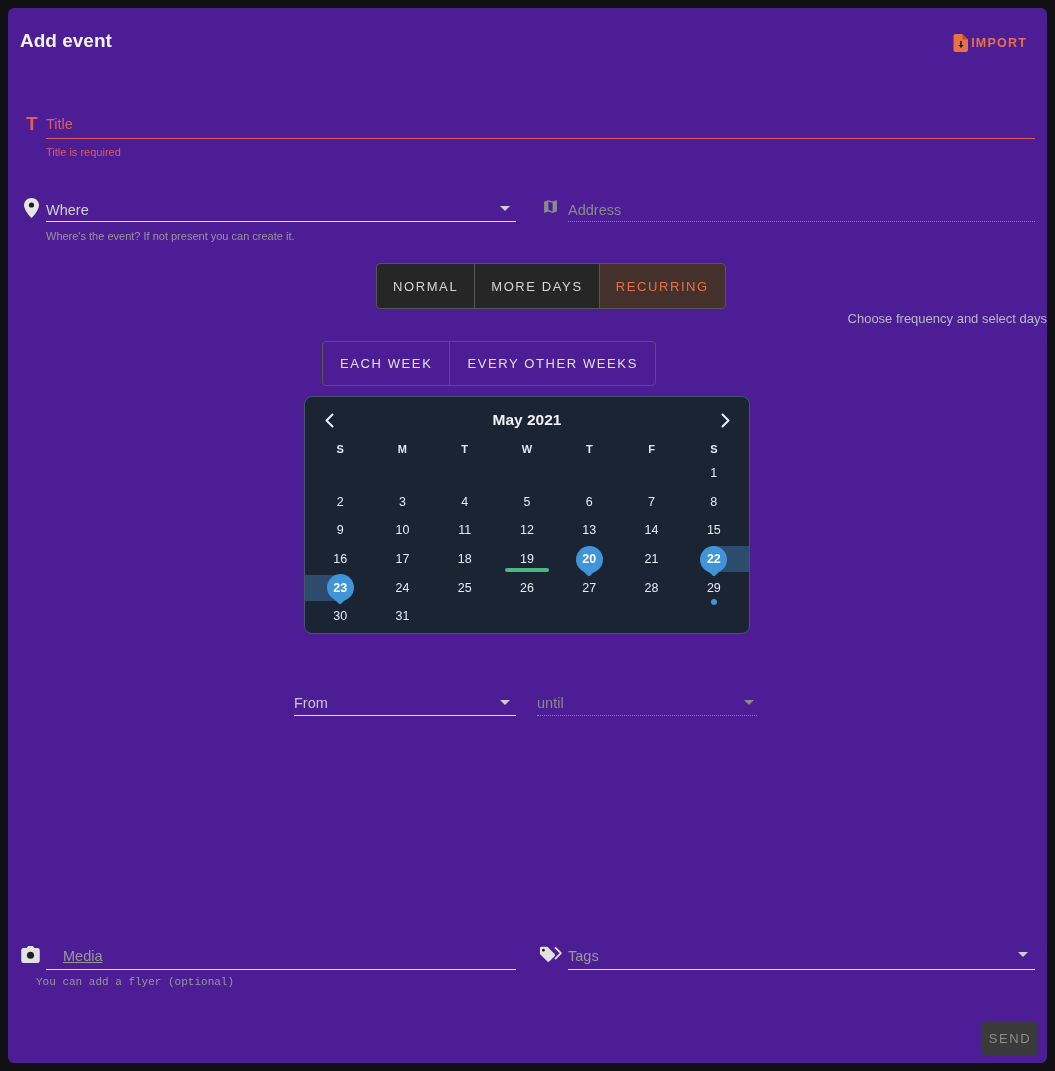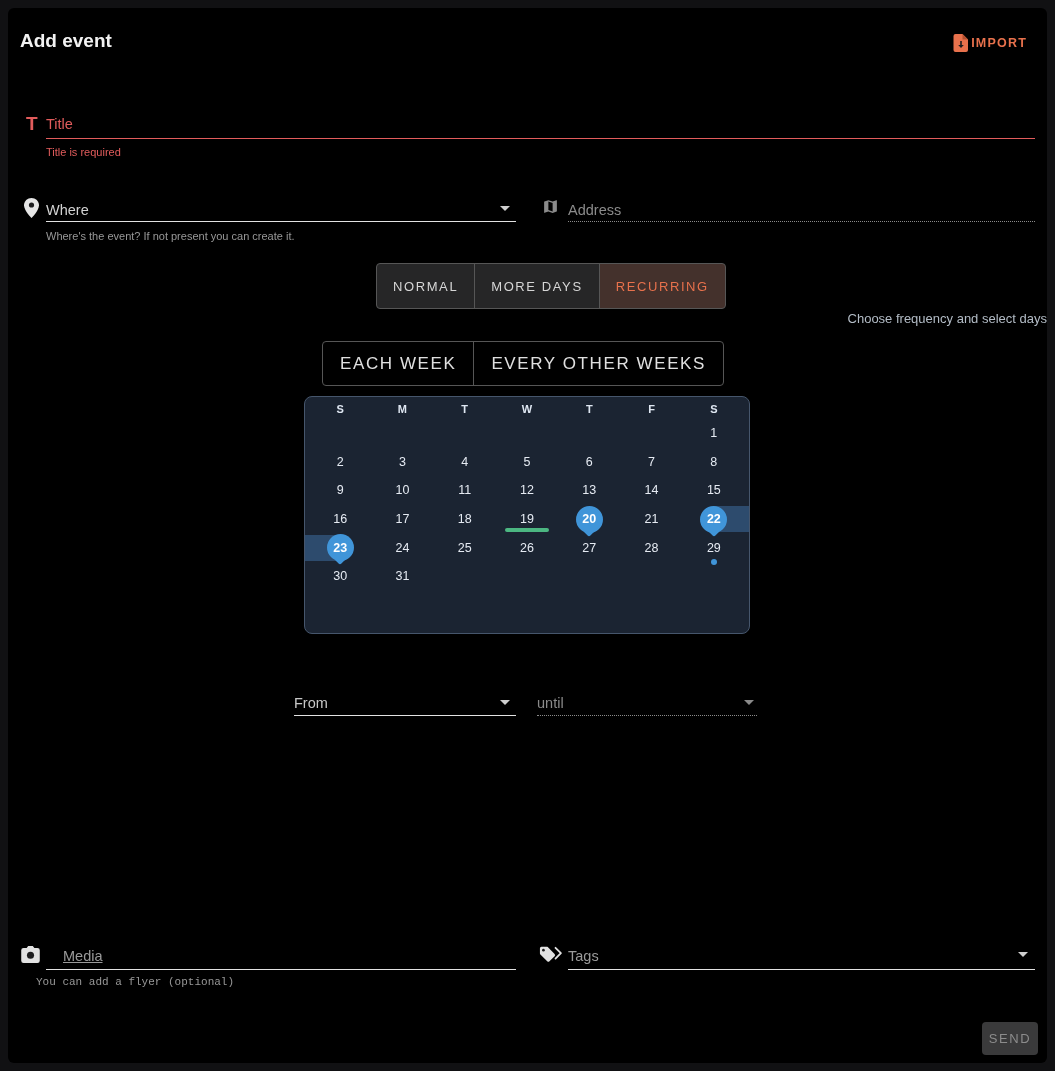--- a/index.html
+++ b/index.html
@@ -5,21 +5,21 @@
   html,body{margin:0;padding:0;}
   body{
     width:1055px;height:1071px;position:relative;
     background:#111113;
     font-family:"Liberation Sans","DejaVu Sans",sans-serif;
     overflow:hidden;
     -webkit-font-smoothing:antialiased;
   }
   .card{
     position:absolute;left:8px;top:8px;width:1039px;height:1055px;
-    background:#000000;border-radius:6px;
+    background:#4c1d95;border-radius:6px;
   }
   
   .hdr-title{position:absolute;left:12px;top:22px;font-size:19px;font-weight:bold;color:#f2f2f2;}
   .import-btn{
     position:absolute;right:14px;top:22px;height:26px;display:flex;align-items:center;gap:2px;
     background:none;border:none;cursor:pointer;color:var(--accent);
     font-family:inherit;font-size:12.5px;font-weight:bold;letter-spacing:1.2px;
   }
   
   .ph{font-size:14.5px;}
@@ -55,21 +55,21 @@
   .tab:first-child{border-left:none;}
   .tab.sel{color:var(--accent);background:rgba(232,113,76,0.16);}
   .hint{position:absolute;left:0;right:0;top:303px;text-align:right;font-size:13px;color:#b3bcc6;}
   
   .freqgroup{
     position:absolute;left:314px;top:333px;height:43px;display:flex;
     border:1px solid #565656;border-radius:4px;overflow:hidden;
   }
   .freq{
     border:none;background:transparent;color:#e0e0e0;cursor:pointer;
-    font-family:inherit;font-size:17px;letter-spacing:1.6px;padding:0 17px;
+    font-family:inherit;font-size:13px;letter-spacing:1.6px;padding:0 17px;
     border-left:1px solid #565656;
   }
   .freq:first-child{border-left:none;}
   
   .cal{
     position:absolute;left:296px;top:388px;width:444px;height:236px;
     background:#1b2432;border:1px solid #46566c;border-radius:8px;
     color:#e6ebf3;
   }
   .cal-head{display:flex;align-items:center;height:34px;margin-top:6px;padding:0 10px;}
@@ -169,20 +169,37 @@
     <button class="tab sel">RECURRING</button>
   </div>
   <div class="hint">Choose frequency and select days</div>
 
   <div class="freqgroup">
     <button class="freq">EACH WEEK</button>
     <button class="freq">EVERY OTHER WEEKS</button>
   </div>
 
   <div class="cal">
+    <div class="cal-head">
+      <button class="cal-nav">
+        <span style="display:flex">
+          <svg width="9" height="15" viewBox="0 0 9 15">
+              <polyline points="7.5,1.5 1.5,7.5 7.5,13.5" fill="none" stroke="#e8eef6" stroke-width="2" stroke-linecap="round" stroke-linejoin="round"></polyline>
+            </svg>
+        </span>
+      </button>
+      <div class="cal-title">May 2021</div>
+      <button class="cal-nav">
+        <span style="display:flex">
+          <svg width="9" height="15" viewBox="0 0 9 15">
+              <polyline points="1.5,1.5 7.5,7.5 1.5,13.5" fill="none" stroke="#e8eef6" stroke-width="2" stroke-linecap="round" stroke-linejoin="round"></polyline>
+            </svg>
+        </span>
+      </button>
+    </div>
     <div class="cal-week" id="cal-week">
         <div class="wd">S</div>
         <div class="wd">M</div>
         <div class="wd">T</div>
         <div class="wd">W</div>
         <div class="wd">T</div>
         <div class="wd">F</div>
         <div class="wd">S</div>
       </div>
     <div class="cal-grid" id="cal-grid">

